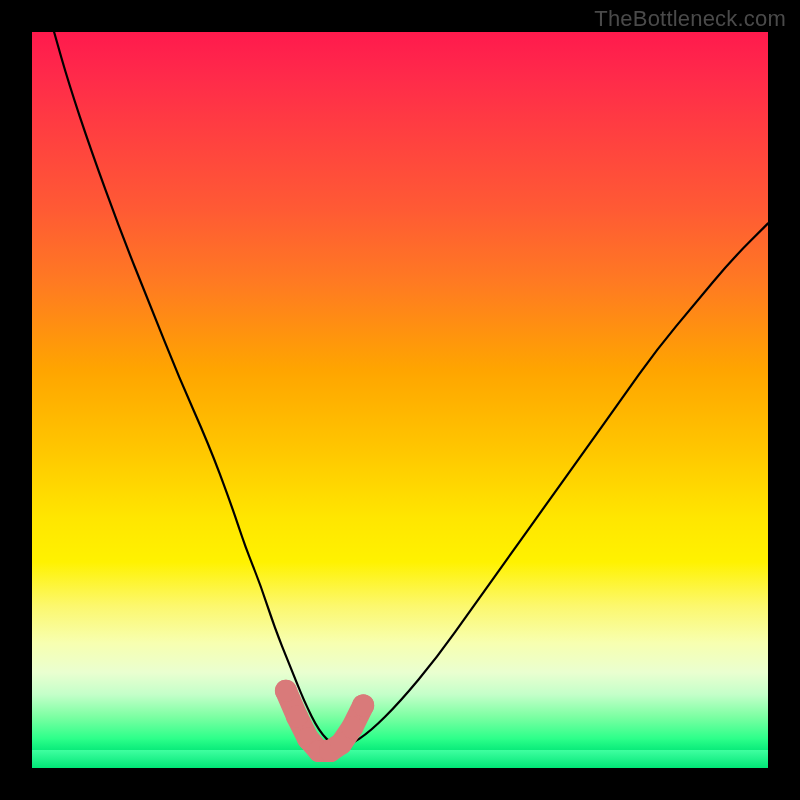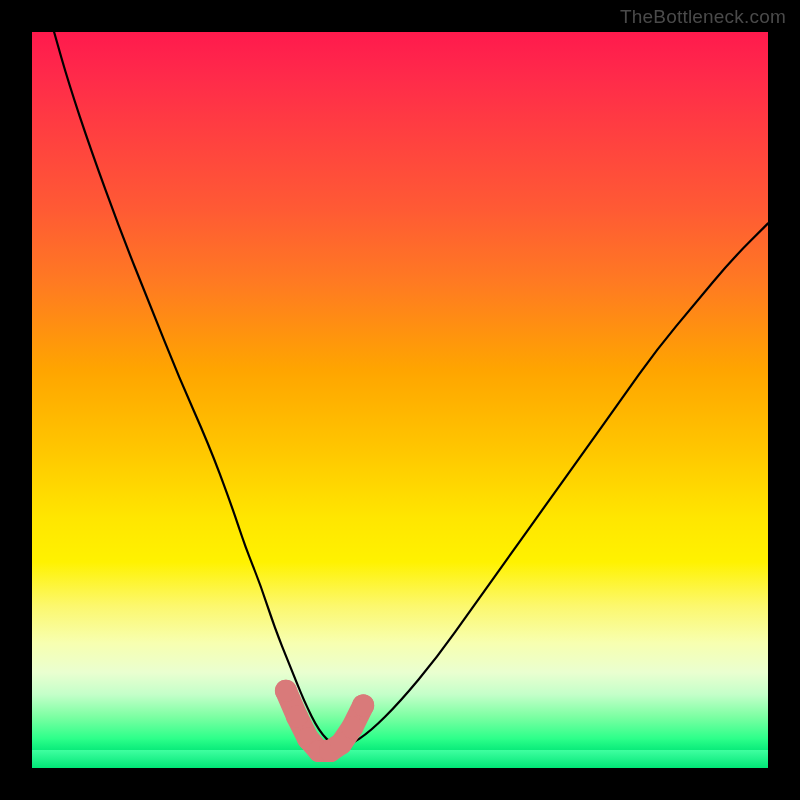--- a/index.html
+++ b/index.html
@@ -55,21 +55,21 @@
     right: 0;
     bottom: 0;
     height: 18px;
     background: linear-gradient(to bottom, #3fffa0 0%, #00e676 100%);
   }
   .watermark {
     position: absolute;
     top: 6px;
     right: 14px;
     color: #4a4a4a;
-    font-size: 19px;
+    font-size: 22px;
     font-weight: 500;
     letter-spacing: 0.2px;
     user-select: none;
   }
   svg.curve-layer {
     position: absolute;
     top: 32px;
     left: 32px;
     width: 736px;
     height: 736px;

